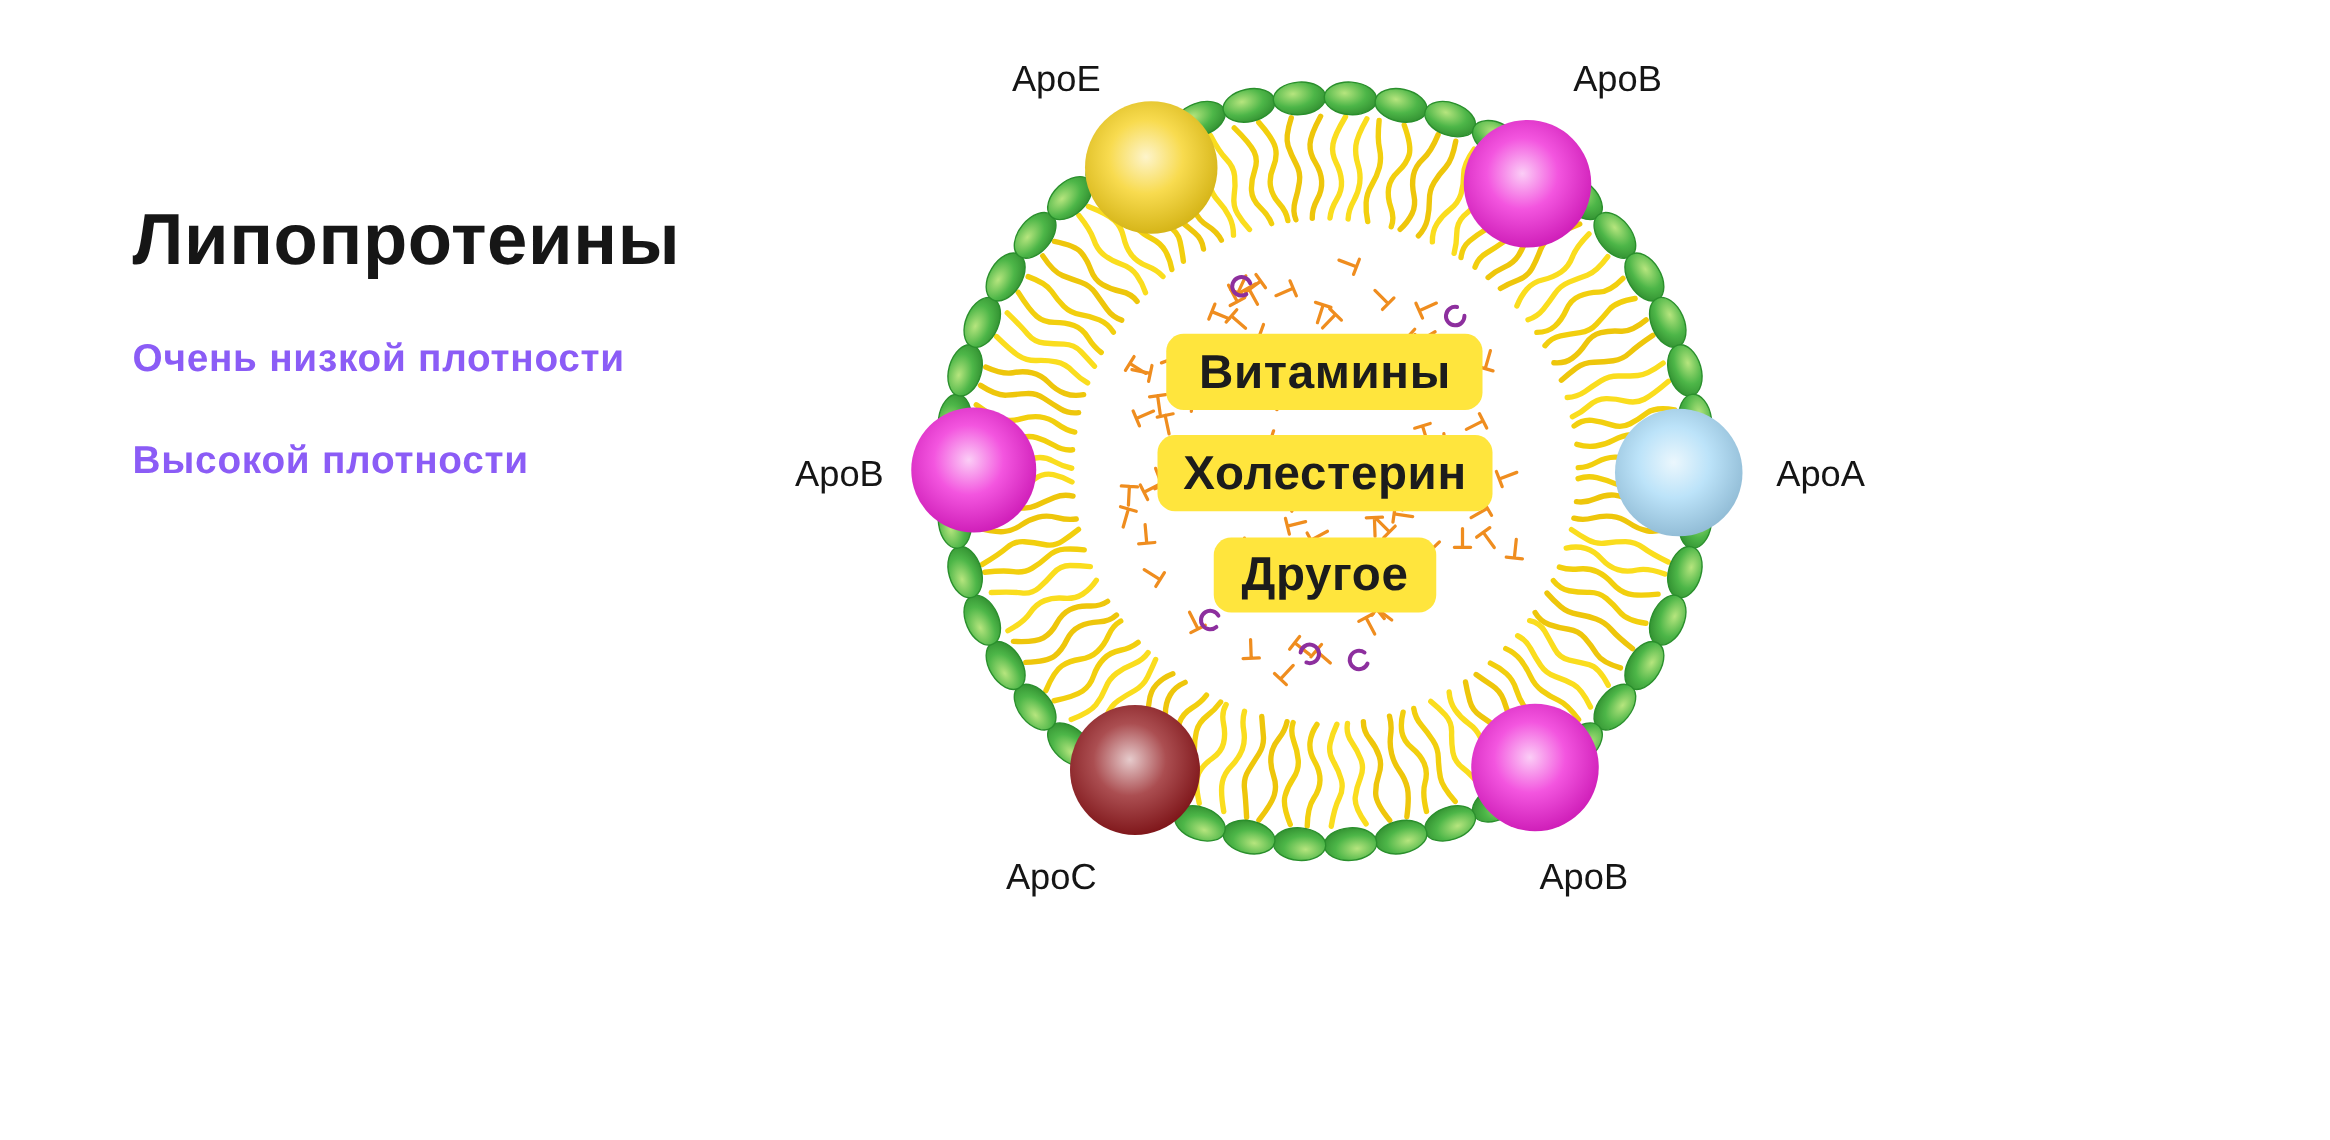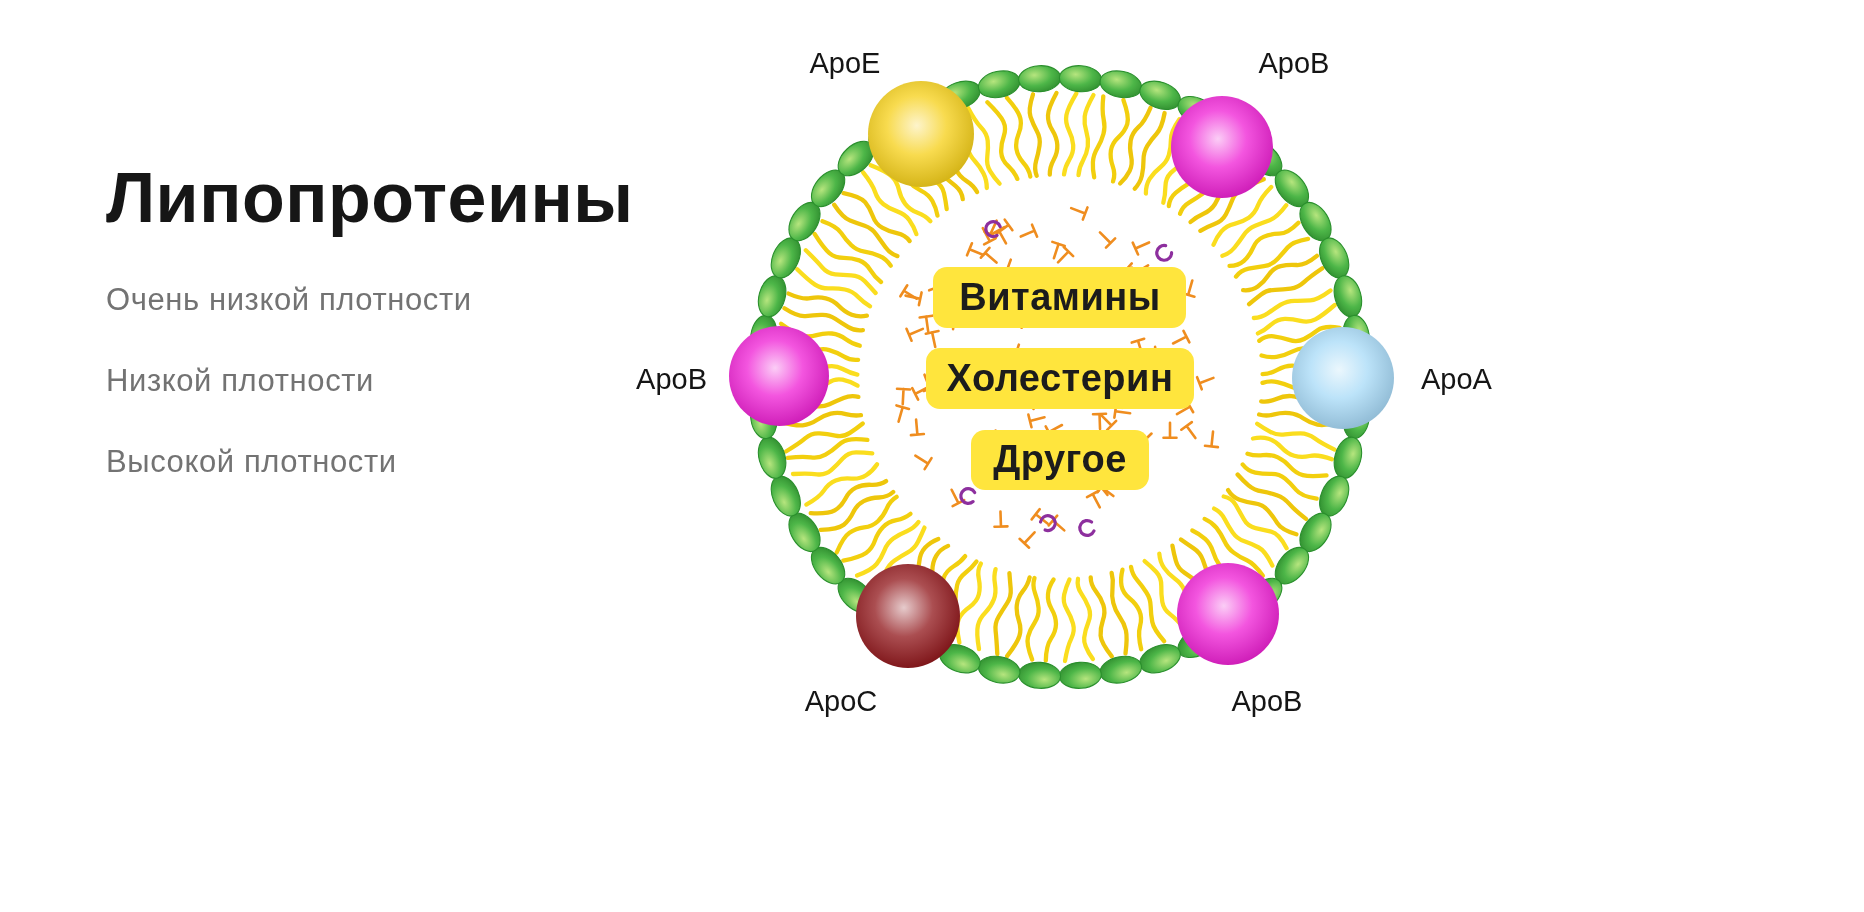--- a/index.html
+++ b/index.html
@@ -5,25 +5,25 @@
   html,body{margin:0;padding:0;background:#ffffff;}
   .canvas{
     position:relative;
     width:1864px;height:912px;
     background:#ffffff;
     font-family:"Liberation Sans",sans-serif;
     overflow:hidden;
   }
   .left-panel{position:absolute;left:106px;top:158px;width:560px;}
   .page-title{
-    font-size:70px;font-weight:800;color:#161616;
+    font-size:58px;font-weight:800;color:#161616;
     margin:0 0 46px 0;letter-spacing:0.5px;
   }
   .density-item{
-    font-size:31px;font-weight:400;color:#737373;
+    font-size:31px;font-weight:700;color:#8b5cf6;
     margin-bottom:50px;letter-spacing:0.6px;line-height:31px;
   }
   .diagram-svg{position:absolute;left:0;top:0;}
   .pill-text{
     font-family:"Liberation Sans",sans-serif;
     font-size:38px;font-weight:800;fill:#1c1c1c;
     text-anchor:middle;letter-spacing:0.5px;
   }
   .protein-label{
     font-family:"Liberation Sans",sans-serif;
@@ -31,21 +31,20 @@
   }
 </style>
 </head>
 <body>
 
 <div class="canvas">
 
   <div class="left-panel">
     <h1 class="page-title">Липопротеины</h1>
     <div class="density-item">Очень низкой плотности</div>
-    <div class="density-item">Низкой плотности</div>
     <div class="density-item">Высокой плотности</div>
   </div>
 
   <svg id="lipo-svg" class="diagram-svg" width="1864" height="912" viewBox="0 0 1864 912">
     <defs id="lipo-defs">
       <radialGradient id="gradHead" cx="0.38" cy="0.35" r="0.75">
         <stop offset="0%" stop-color="#b6e57e"></stop>
         <stop offset="55%" stop-color="#4db648"></stop>
         <stop offset="100%" stop-color="#2e8b2e"></stop>
       </radialGradient>

